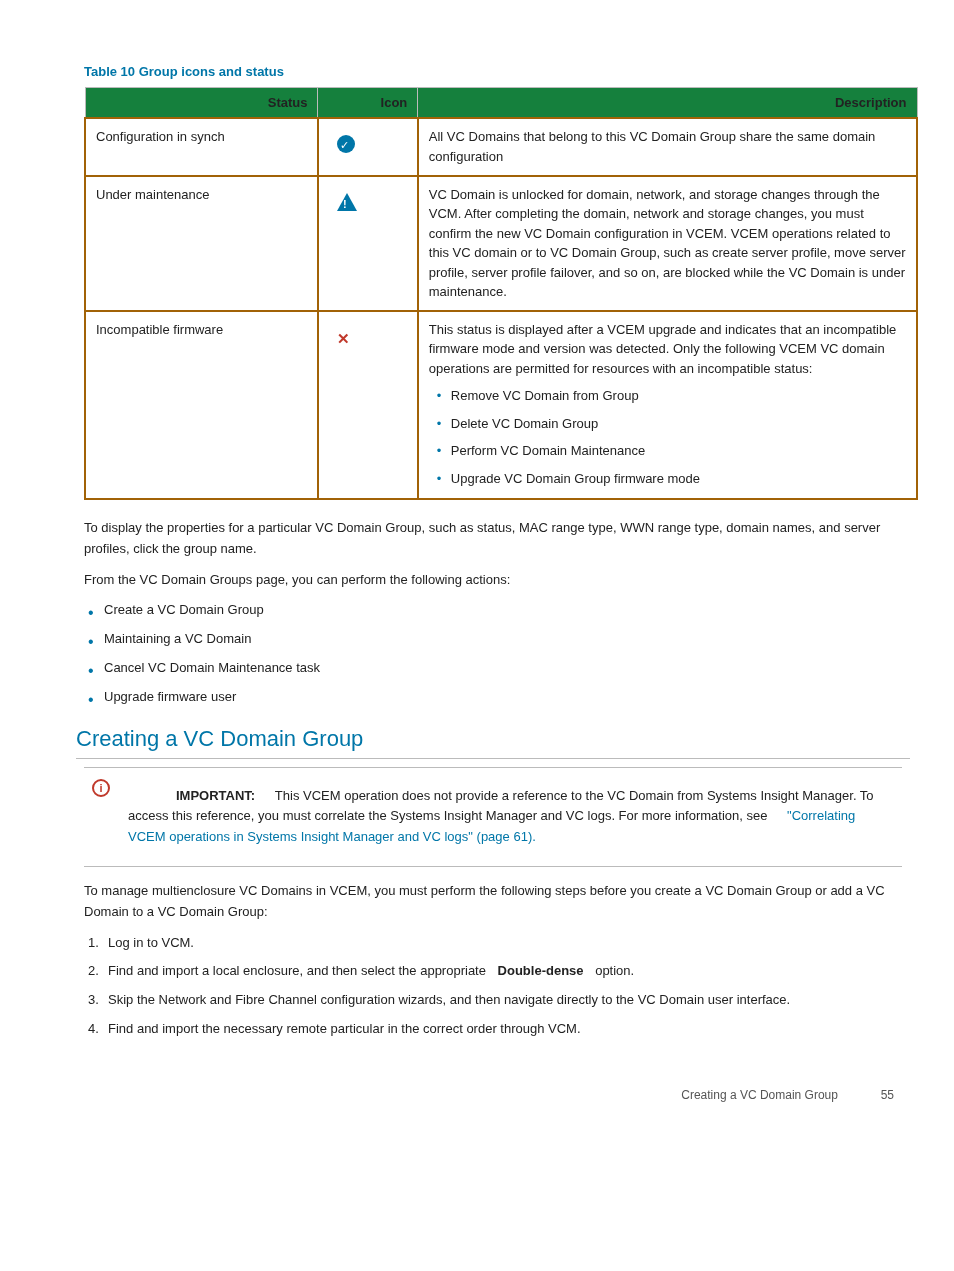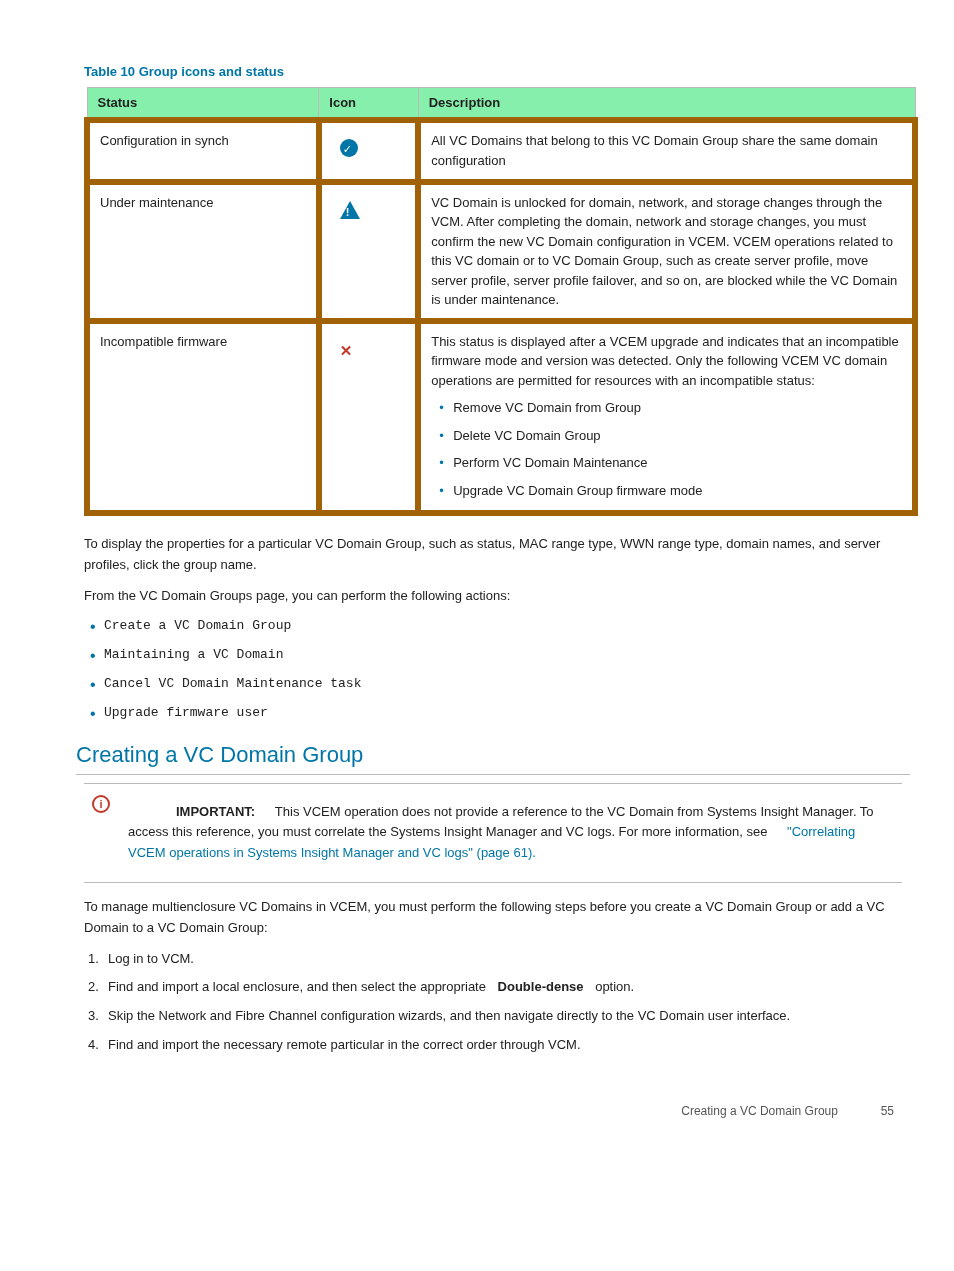--- a/index.html
+++ b/index.html
@@ -22,30 +22,30 @@
     }
 
     table {
       width: 100%;
       border-collapse: collapse;
       margin-bottom: 18px;
       font-size: 13px;
     }
 
     table th {
-      background: #86efac;
+      background: #15803d;
       border: 1px solid #bbb;
       padding: 7px 10px;
-      text-align: left;
+      text-align: right;
       font-weight: bold;
       font-size: 13px;
     }
 
     table td {
-      border: 6px solid #a16207;
+      border: 2px solid #a16207;
       padding: 8px 10px;
       vertical-align: top;
       line-height: 1.5;
     }
 
     .col-status { width: 28%; }
     .col-icon { width: 12%; }
     .col-desc { width: 60%; }
 
     .icon-check {
@@ -117,21 +117,20 @@
     .main-bullet-list {
       margin: 4px 0 14px 0;
       padding-left: 0;
       list-style: none;
     }
     .main-bullet-list li {
       padding-left: 20px;
       position: relative;
       margin-bottom: 3px;
       line-height: 1.6;
-      font-family: Liberation Mono, monospace;
     }
     .main-bullet-list li::before {
       content: '•';
       position: absolute;
       left: 4px;
       color: #0076a8;
       font-size: 16px;
     }
 
     

